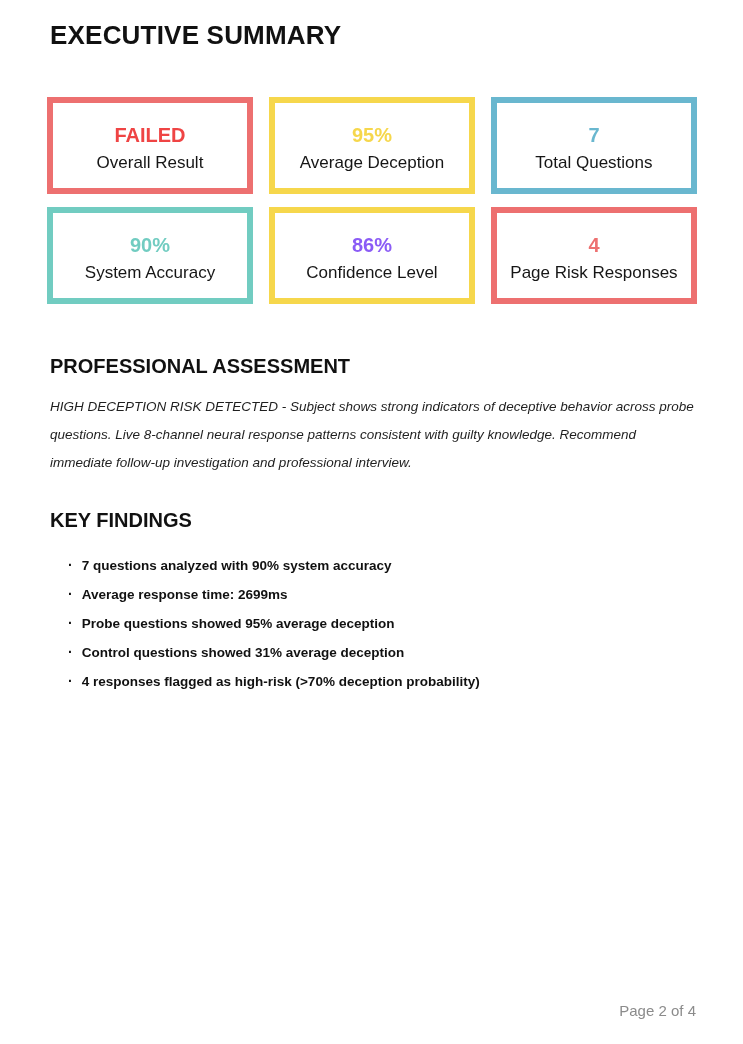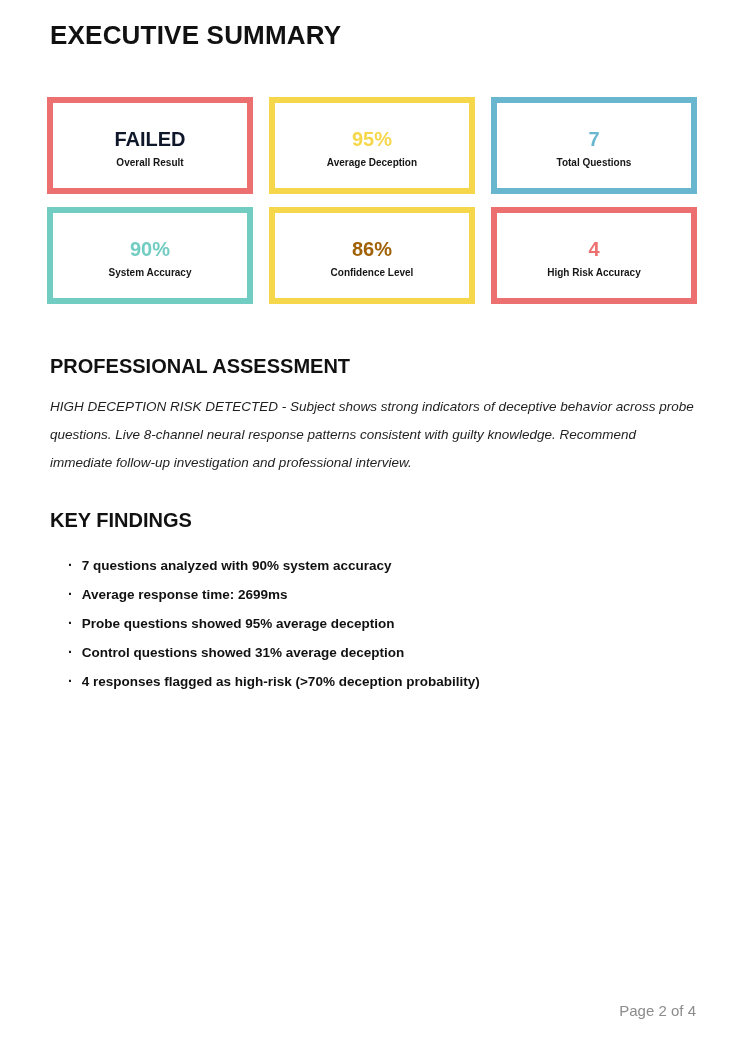--- a/index.html
+++ b/index.html
@@ -39,22 +39,22 @@
     justify-content: center;
     gap: 9px;
     padding-top: 5px;
   }
   .card-value {
     font-size: 20px;
     font-weight: bold;
     line-height: 1;
   }
   .card-label {
-    font-size: 10px;
-    font-weight: bold;
+    font-size: 17px;
+    font-weight: normal;
     color: #161616;
     line-height: 1;
   }
 
   .section-heading {
     margin: 0;
     padding: 0 50px;
     font-size: 20px;
     font-weight: bold;
     color: #111;
@@ -99,47 +99,47 @@
 </style>
 </head>
 <body>
 
 <div class="page">
 
   <h1 class="page-title">EXECUTIVE SUMMARY</h1>
 
   <div class="cards" id="cards">
   <div class="card" style="border-color: rgb(237, 112, 112);">
-    <div class="card-value" style="color: #0f172a;">FAILED</div>
+    <div class="card-value" style="color: #ef4444;">FAILED</div>
     <div class="card-label">Overall Result</div>
   </div>
 
   <div class="card" style="border-color: rgb(246, 215, 76);">
     <div class="card-value" style="color: rgb(246, 215, 76);">95%</div>
     <div class="card-label">Average Deception</div>
   </div>
 
   <div class="card" style="border-color: rgb(105, 183, 207);">
     <div class="card-value" style="color: rgb(105, 183, 207);">7</div>
     <div class="card-label">Total Questions</div>
   </div>
 
   <div class="card" style="border-color: rgb(113, 204, 193);">
     <div class="card-value" style="color: rgb(113, 204, 193);">90%</div>
     <div class="card-label">System Accuracy</div>
   </div>
 
   <div class="card" style="border-color: rgb(246, 215, 76);">
-    <div class="card-value" style="color: #a16207;">86%</div>
+    <div class="card-value" style="color: #8b5cf6;">86%</div>
     <div class="card-label">Confidence Level</div>
   </div>
 
   <div class="card" style="border-color: rgb(237, 112, 112);">
     <div class="card-value" style="color: rgb(237, 112, 112);">4</div>
-    <div class="card-label">High Risk Accuracy</div>
+    <div class="card-label">Page Risk Responses</div>
   </div>
 </div>
 
   <h2 class="section-heading assessment-heading">PROFESSIONAL ASSESSMENT</h2>
 
   <p class="assessment-body">HIGH DECEPTION RISK DETECTED - Subject shows strong indicators of deceptive behavior across probe questions. Live 8-channel neural response patterns consistent with guilty knowledge. Recommend immediate follow-up investigation and professional interview.</p>
 
   <h2 class="section-heading findings-heading">KEY FINDINGS</h2>
 
   <ul class="findings-list" id="findings">

